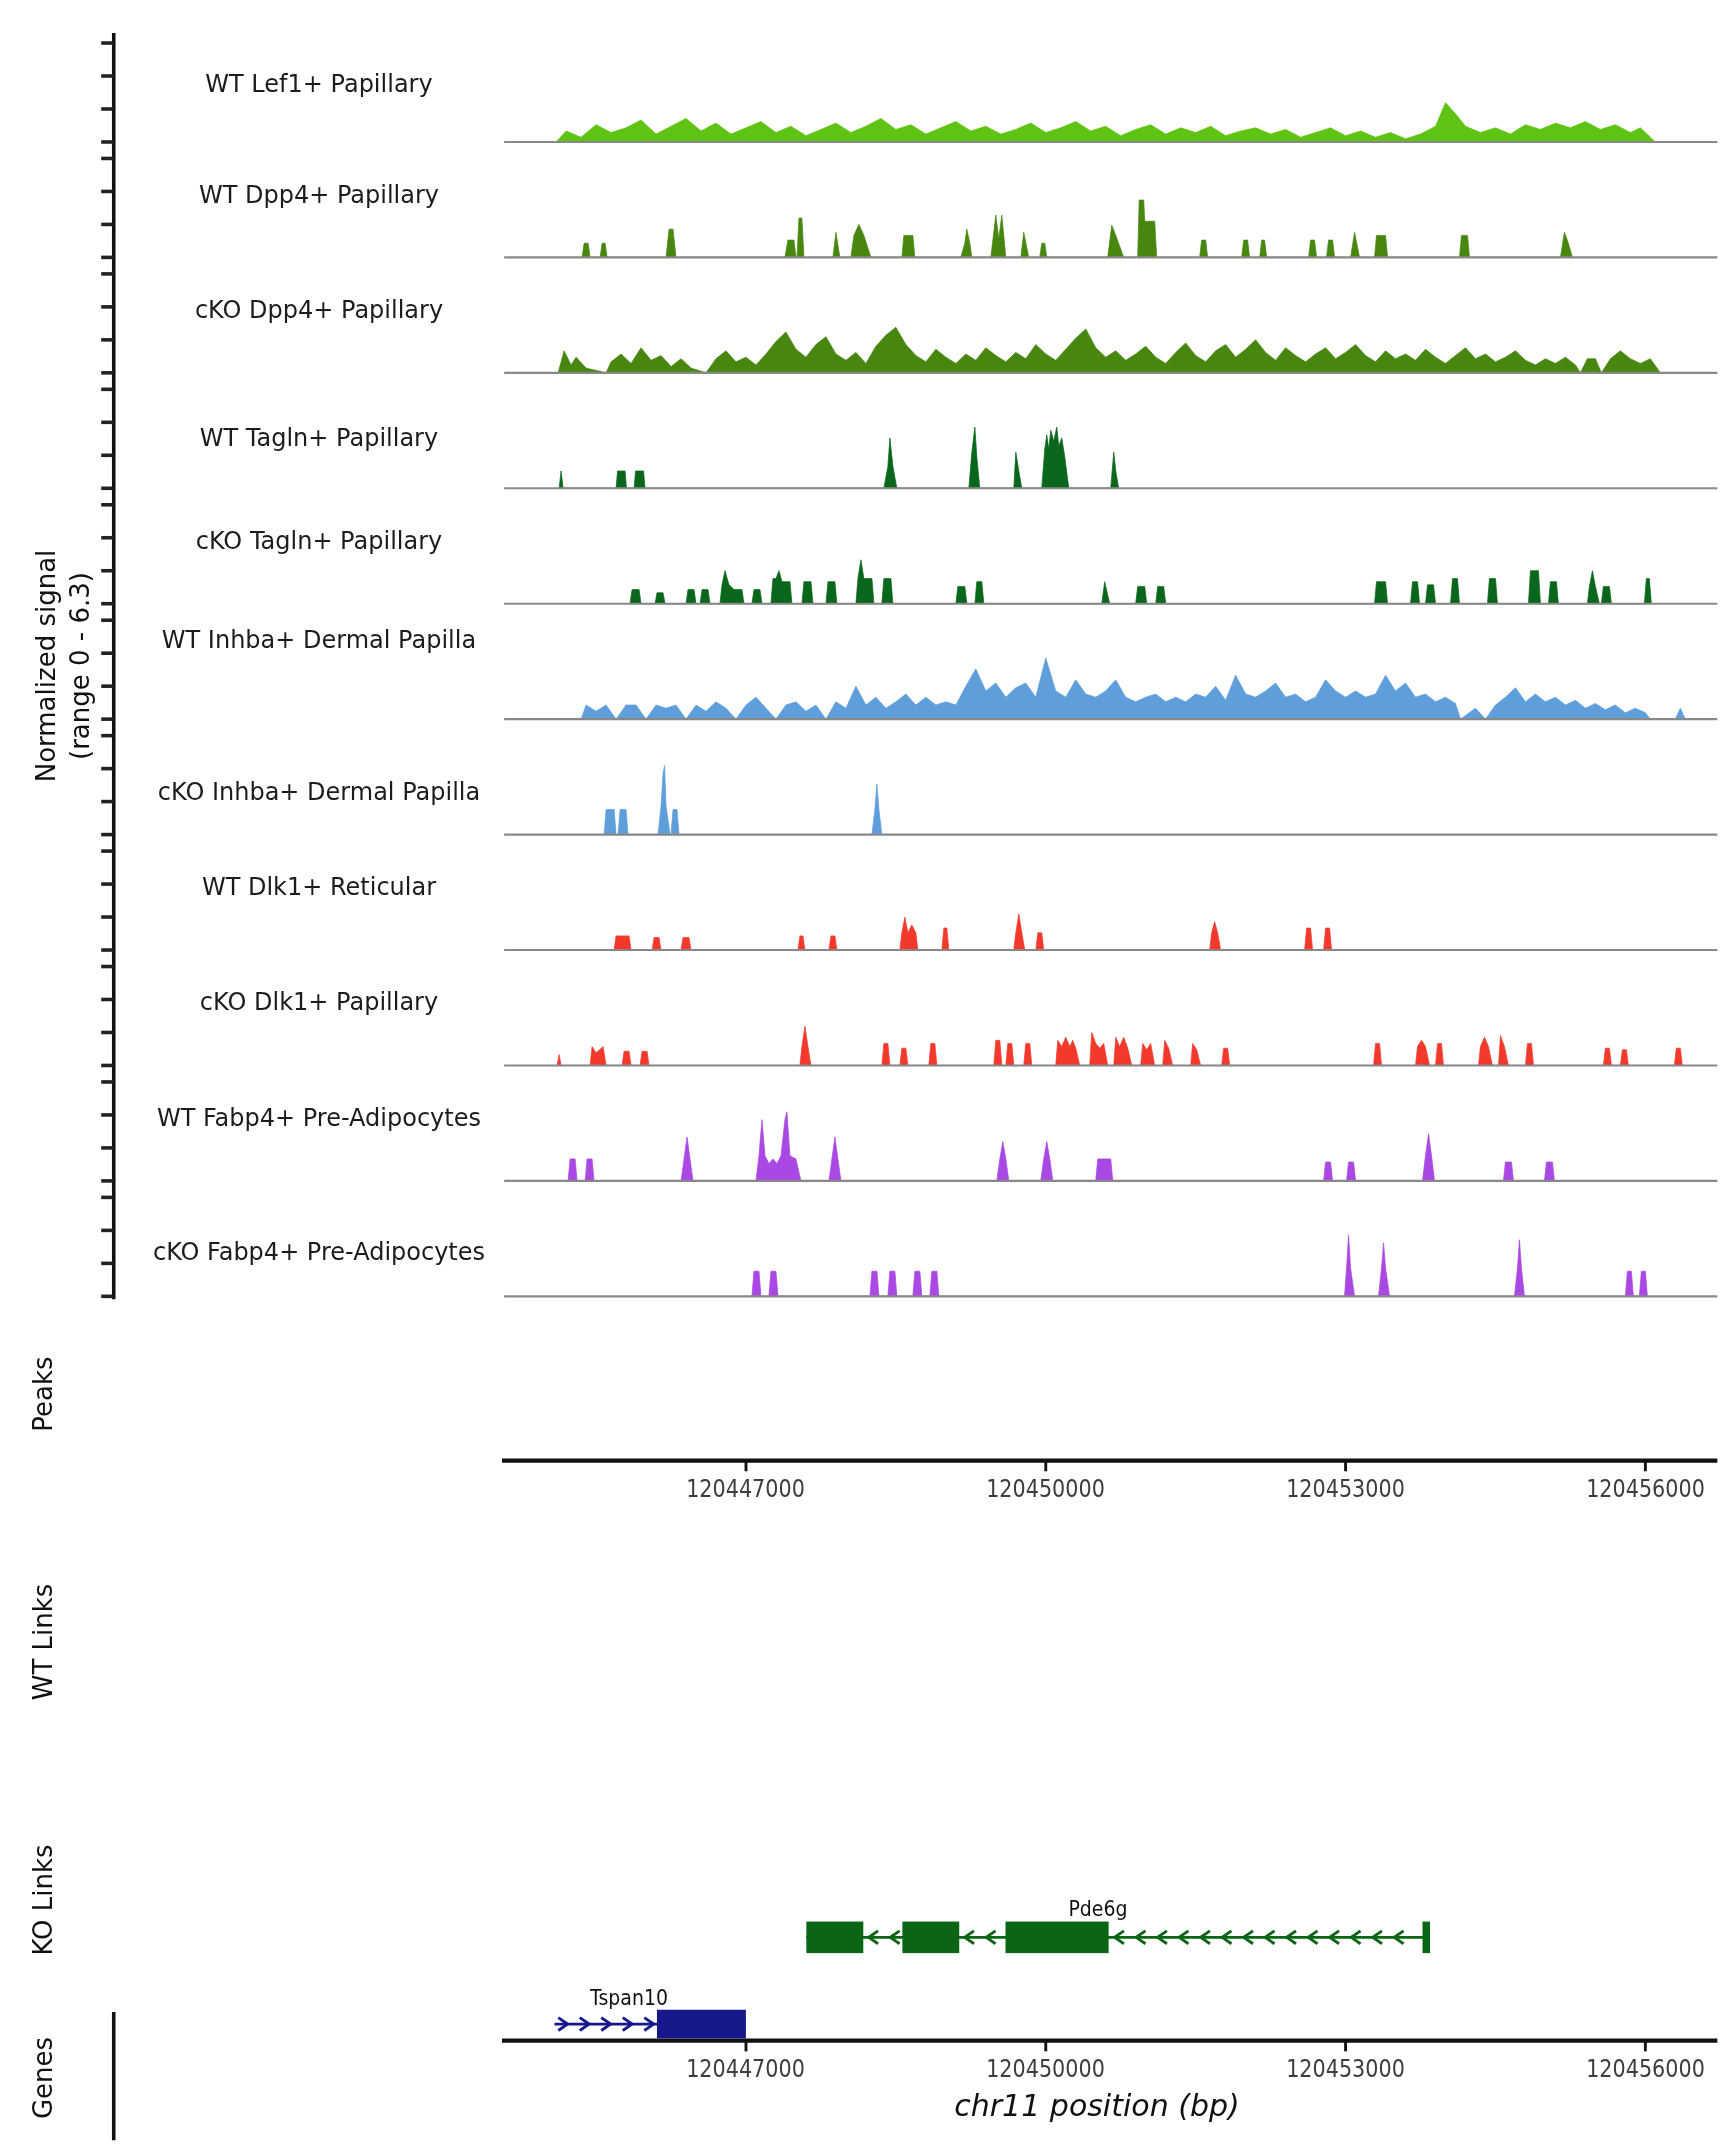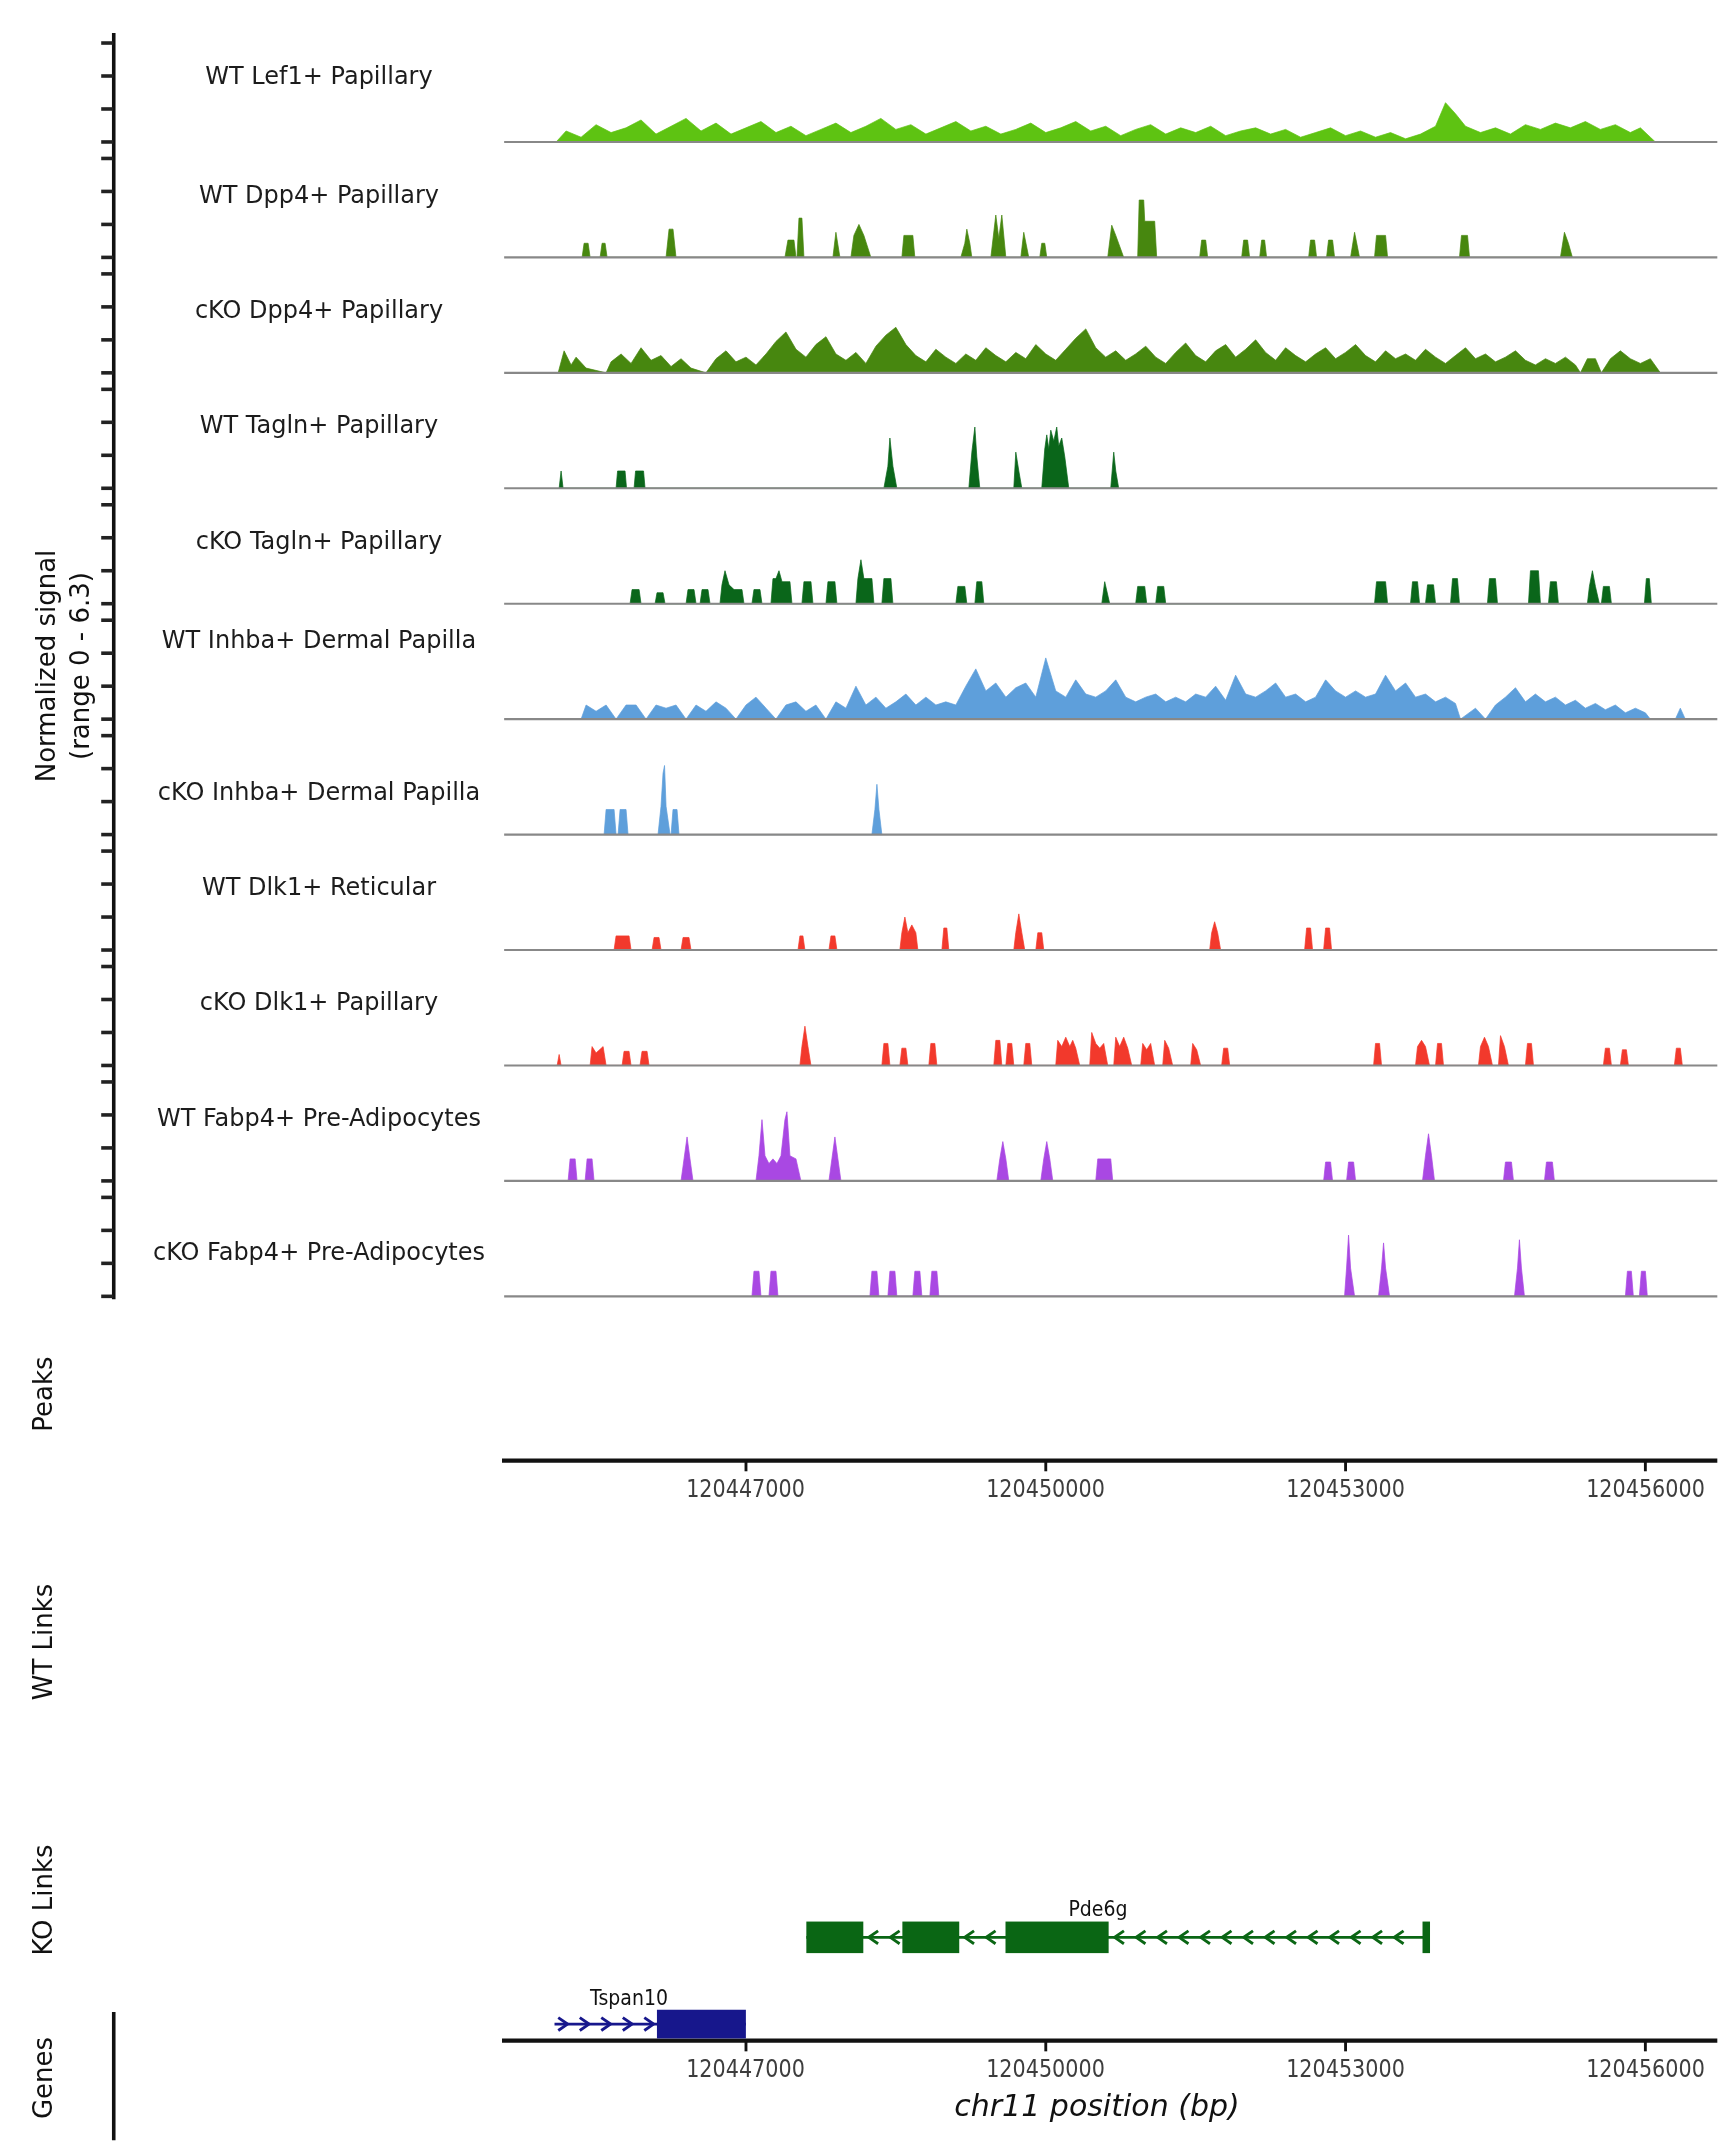--- a/index.html
+++ b/index.html
@@ -133,24 +133,24 @@
     </svg>
 
   <div class="vlabel" style="left:46px;top:666px;">Normalized signal</div>
   <div class="vlabel" style="left:80px;top:666px;">(range 0 - 6.3)</div>
 
   <div class="vlabel" style="left:43px;top:1394px;">Peaks</div>
   <div class="vlabel" style="left:43px;top:1642px;">WT Links</div>
   <div class="vlabel" style="left:43px;top:1900px;">KO Links</div>
   <div class="vlabel" style="left:43px;top:2078px;">Genes</div>
 
-  <div class="track-label" style="top:60px;">WT Lef1+ Papillary</div>
+  <div class="track-label" style="top:68px;">WT Lef1+ Papillary</div>
   <div class="track-label" style="top:179px;">WT Dpp4+ Papillary</div>
   <div class="track-label" style="top:294px;">cKO Dpp4+ Papillary</div>
-  <div class="track-label" style="top:409px;">WT Tagln+ Papillary</div>
+  <div class="track-label" style="top:422px;">WT Tagln+ Papillary</div>
   <div class="track-label" style="top:525px;">cKO Tagln+ Papillary</div>
   <div class="track-label" style="top:624px;">WT Inhba+ Dermal Papilla</div>
   <div class="track-label" style="top:776px;">cKO Inhba+ Dermal Papilla</div>
   <div class="track-label" style="top:871px;">WT Dlk1+ Reticular</div>
   <div class="track-label" style="top:986px;">cKO Dlk1+ Papillary</div>
   <div class="track-label" style="top:1102px;">WT Fabp4+ Pre-Adipocytes</div>
   <div class="track-label" style="top:1236px;">cKO Fabp4+ Pre-Adipocytes</div>
 
   <div class="tick-label" style="left:638px;top:1474px;">120447000</div>
   <div class="tick-label" style="left:938px;top:1474px;">120450000</div>

